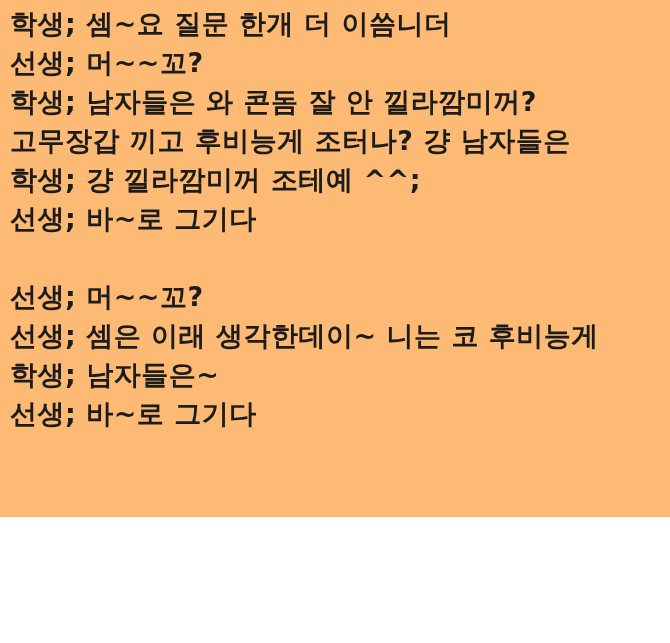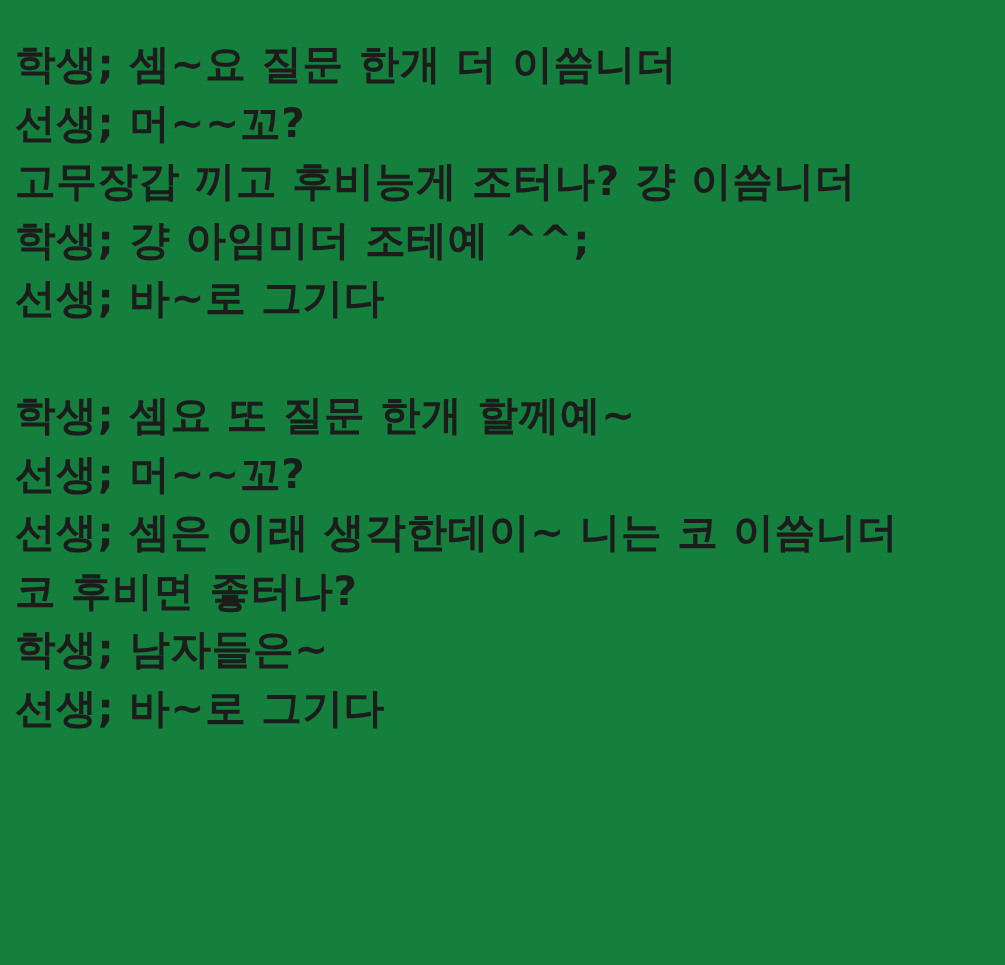--- a/index.html
+++ b/index.html
@@ -3,24 +3,24 @@
 <meta charset="utf-8">
 <style>
   html, body {
     margin: 0;
     padding: 0;
     background: #ffffff;
   }
   .page {
     position: relative;
     width: 670px;
-    height: 643px;
-    background: #15803d;
+    height: 517px;
+    background: #fdba74;
     box-sizing: border-box;
-    padding: 24px 6px 0 10px;
+    padding: 4px 6px 0 10px;
     overflow: hidden;
   }
   .line {
     font-family: "DejaVu Sans", sans-serif;
     font-size: 27px;
     line-height: 39px;
     height: 39px;
     color: #1c1c1c;
     font-weight: 600;
     letter-spacing: 0.5px;
@@ -30,23 +30,22 @@
   .line.blank {
     height: 39px;
   }
 </style>
 </head>
 <body>
 
 <div class="page">
   <div class="line">학생; 셈~요 질문 한개 더 이씀니더</div>
   <div class="line">선생; 머~~꼬?</div>
-  <div class="line">고무장갑 끼고 후비능게 조터나? 걍 이씀니더</div>
-  <div class="line">학생; 걍 아임미더 조테예 ^^;</div>
+  <div class="line">학생; 남자들은 와 콘돔 잘 안 낄라깜미꺼?</div>
+  <div class="line">고무장갑 끼고 후비능게 조터나? 걍 남자들은</div>
+  <div class="line">학생; 걍 낄라깜미꺼 조테예 ^^;</div>
   <div class="line">선생; 바~로 그기다</div>
   <div class="line blank"></div>
-  <div class="line">학생; 셈요 또 질문 한개 할께예~</div>
   <div class="line">선생; 머~~꼬?</div>
-  <div class="line">선생; 셈은 이래 생각한데이~ 니는 코 이씀니더</div>
-  <div class="line">코 후비면 좋터나?</div>
+  <div class="line">선생; 셈은 이래 생각한데이~ 니는 코 후비능게</div>
   <div class="line">학생; 남자들은~</div>
   <div class="line">선생; 바~로 그기다</div>
 </div>
 
 </body></html>

